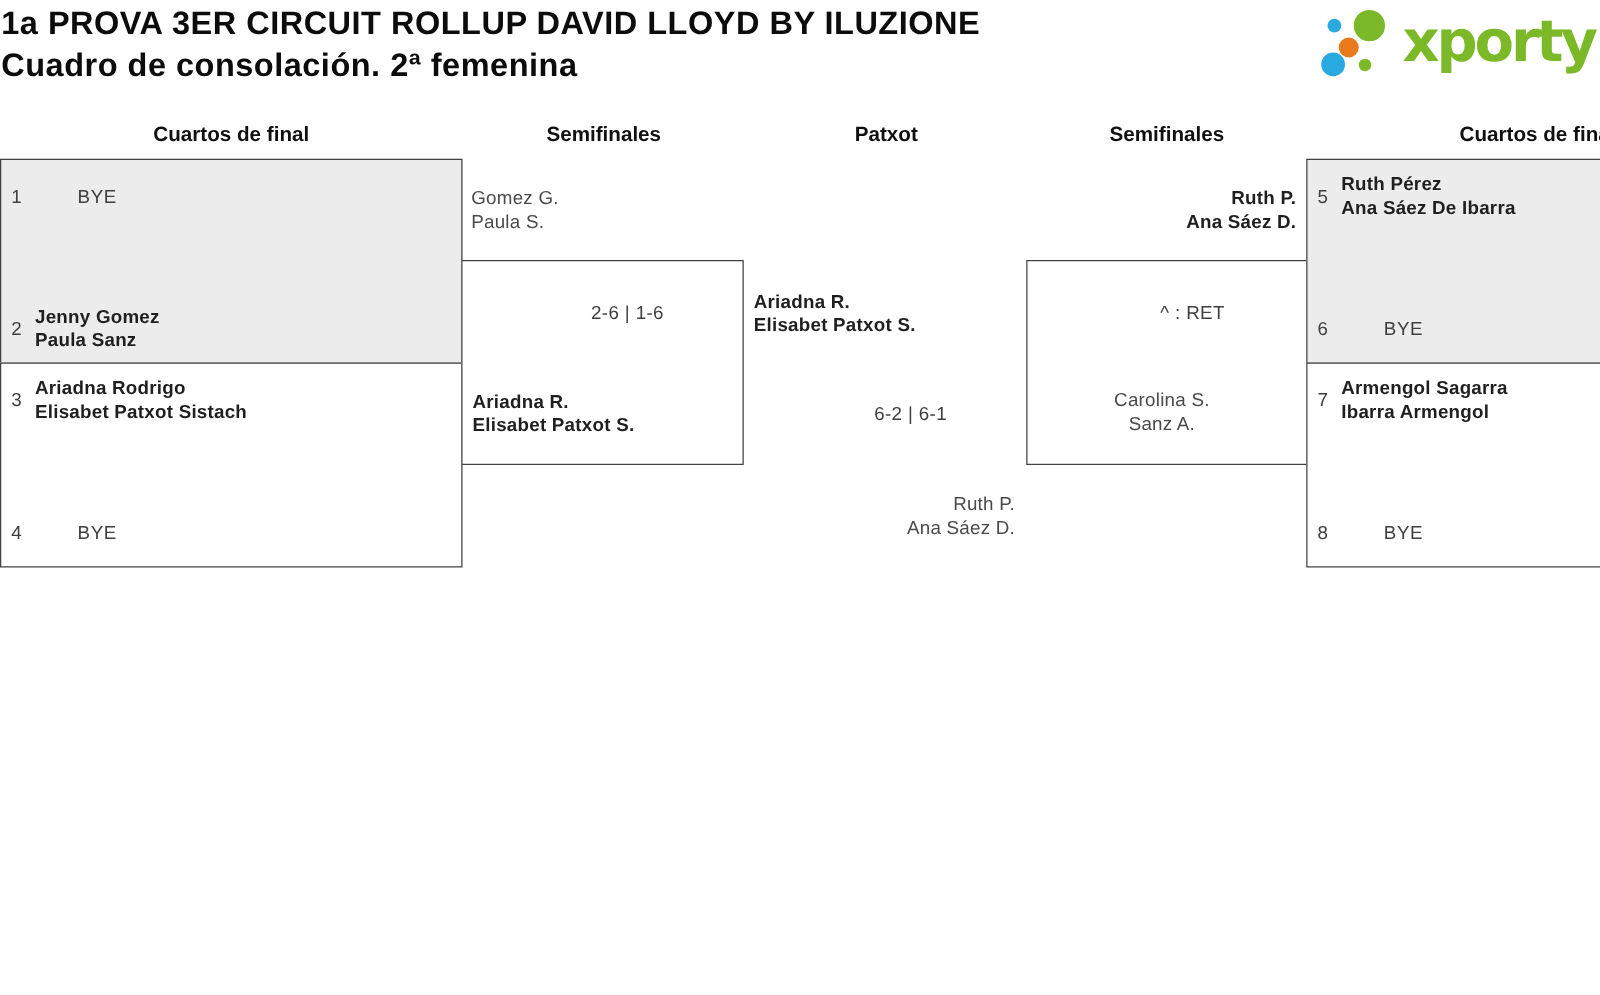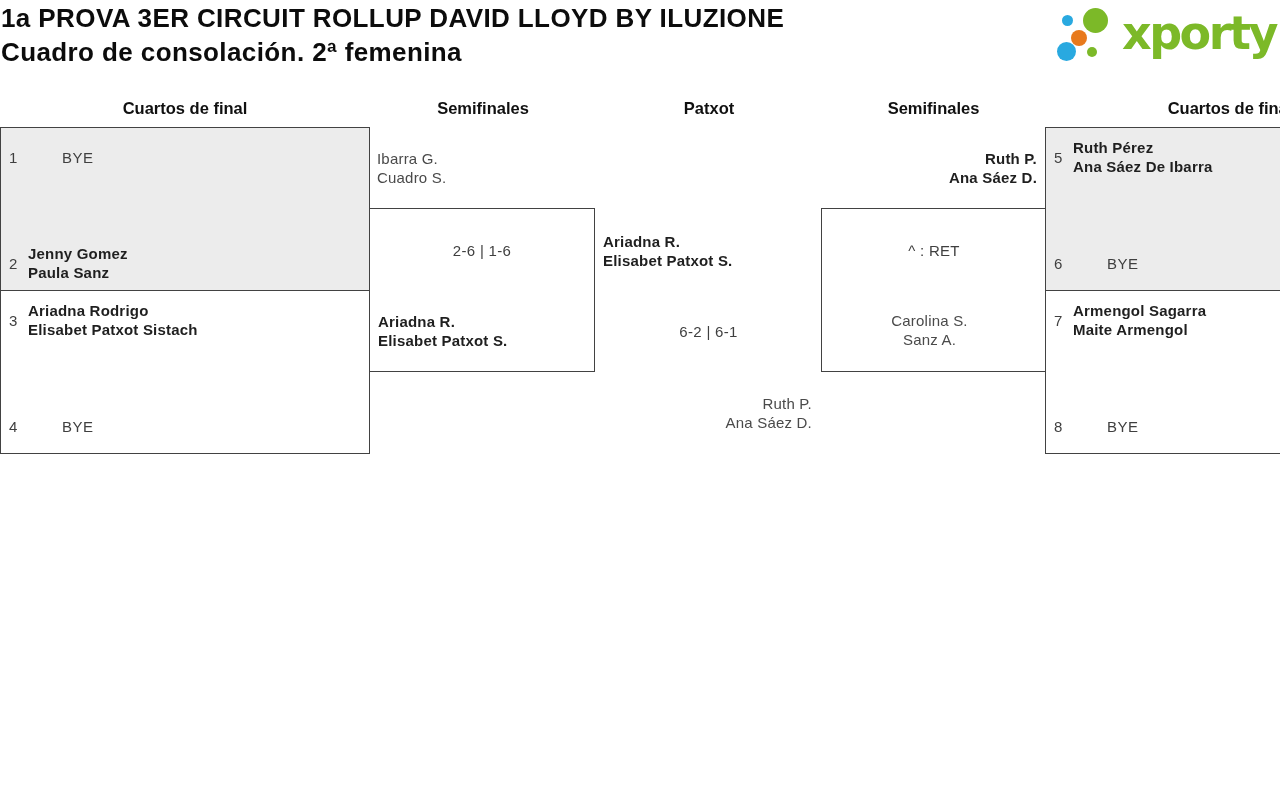--- a/index.html
+++ b/index.html
@@ -69,21 +69,21 @@
   .muted{font-weight:400;color:#4a4a4a;}
   .sfl-top{left:377px;top:149px;}
   .sfl-bottom{left:378px;top:312px;}
   .sfr-top{left:822px;width:215px;top:149px;text-align:right;}
   .sfr-bottom{left:822px;width:215px;top:311px;text-align:center;}
   .final-left{left:603px;top:232px;}
   .final-right{left:595px;width:217px;top:394px;text-align:right;}
 
   
   .score{position:absolute;font-size:15px;line-height:16px;color:var(--text_muted);
-         text-align:center;letter-spacing:.3px;}
+         text-align:center;letter-spacing:.3px;margin-left:20px;}
   .score-sfl{left:369px;width:226px;top:243px;}
   .score-sfr{left:821px;width:226px;top:243px;}
   .score-final{left:595px;width:227px;top:324px;}
 </style>
 </head>
 <body>
 
 <div class="page">
 
   <div class="title1">1a PROVA 3ER CIRCUIT ROLLUP DAVID LLOYD BY ILUZIONE</div>
@@ -131,22 +131,22 @@
     <div class="slot slot-bottom">
       <span class="seed">4</span>
       <span class="team regular">
         <span>BYE</span>
       </span>
     </div>
   </div>
 
   <div class="box sfbox sfl"></div>
   <div class="float-team muted sfl-top">
-    <div>Ibarra G.</div>
-    <div>Cuadro S.</div>
+    <div>Gomez G.</div>
+    <div>Paula S.</div>
   </div>
   <div class="score score-sfl">2-6 | 1-6</div>
   <div class="float-team bold sfl-bottom">
     <div>Ariadna R.</div>
     <div>Elisabet Patxot S.</div>
   </div>
 
   <div class="float-team bold final-left">
     <div>Ariadna R.</div>
     <div>Elisabet Patxot S.</div>
@@ -182,21 +182,21 @@
         <span>BYE</span>
       </span>
     </div>
   </div>
 
   <div class="box qfr qfr2">
     <div class="slot slot-top">
       <span class="seed">7</span>
       <span class="team">
         <span>Armengol Sagarra</span>
-        <span>Maite Armengol</span>
+        <span>Ibarra Armengol</span>
       </span>
     </div>
     <div class="slot slot-bottom">
       <span class="seed">8</span>
       <span class="team regular">
         <span>BYE</span>
       </span>
     </div>
   </div>
 

